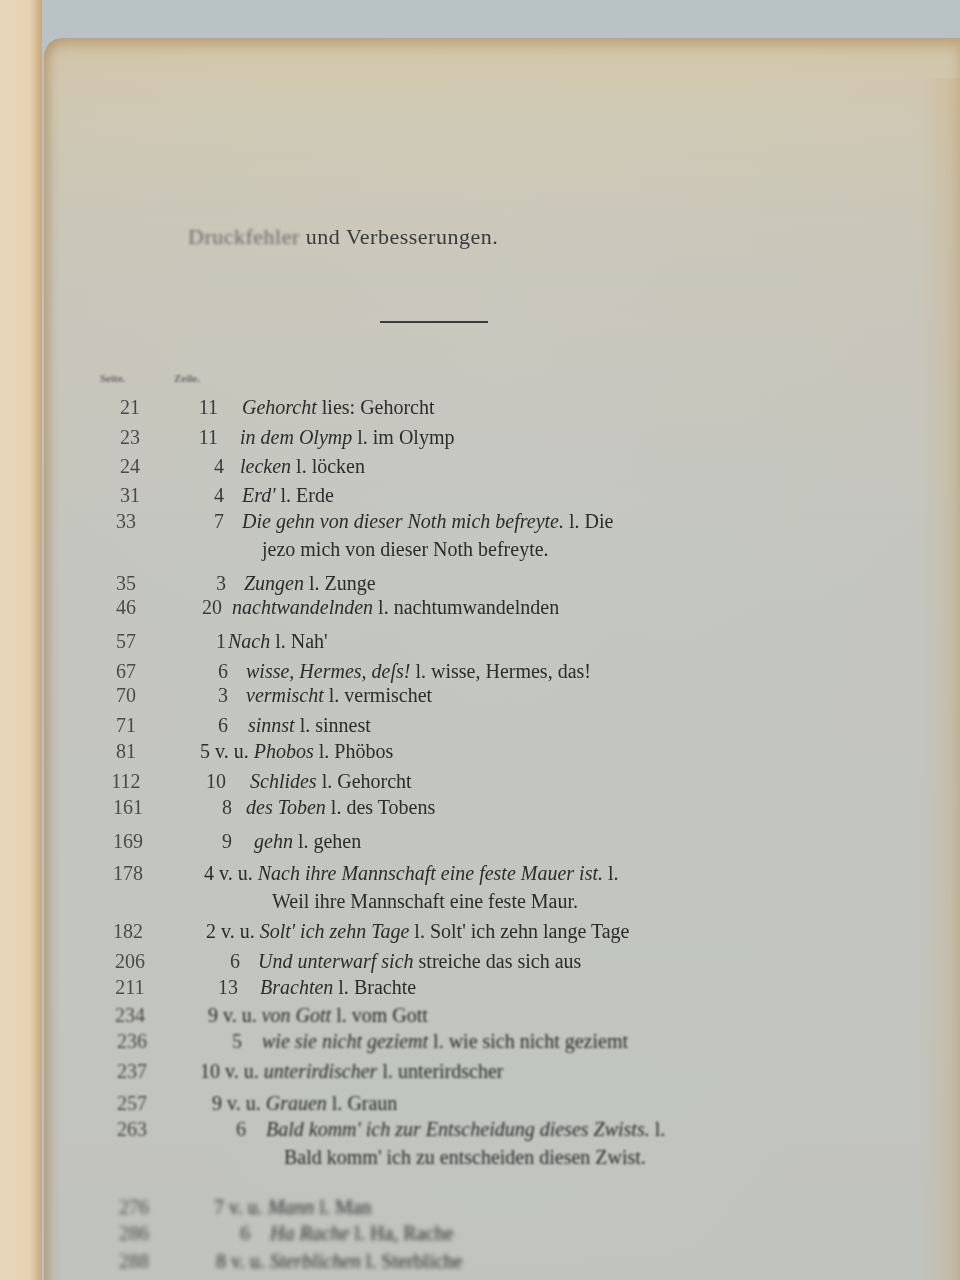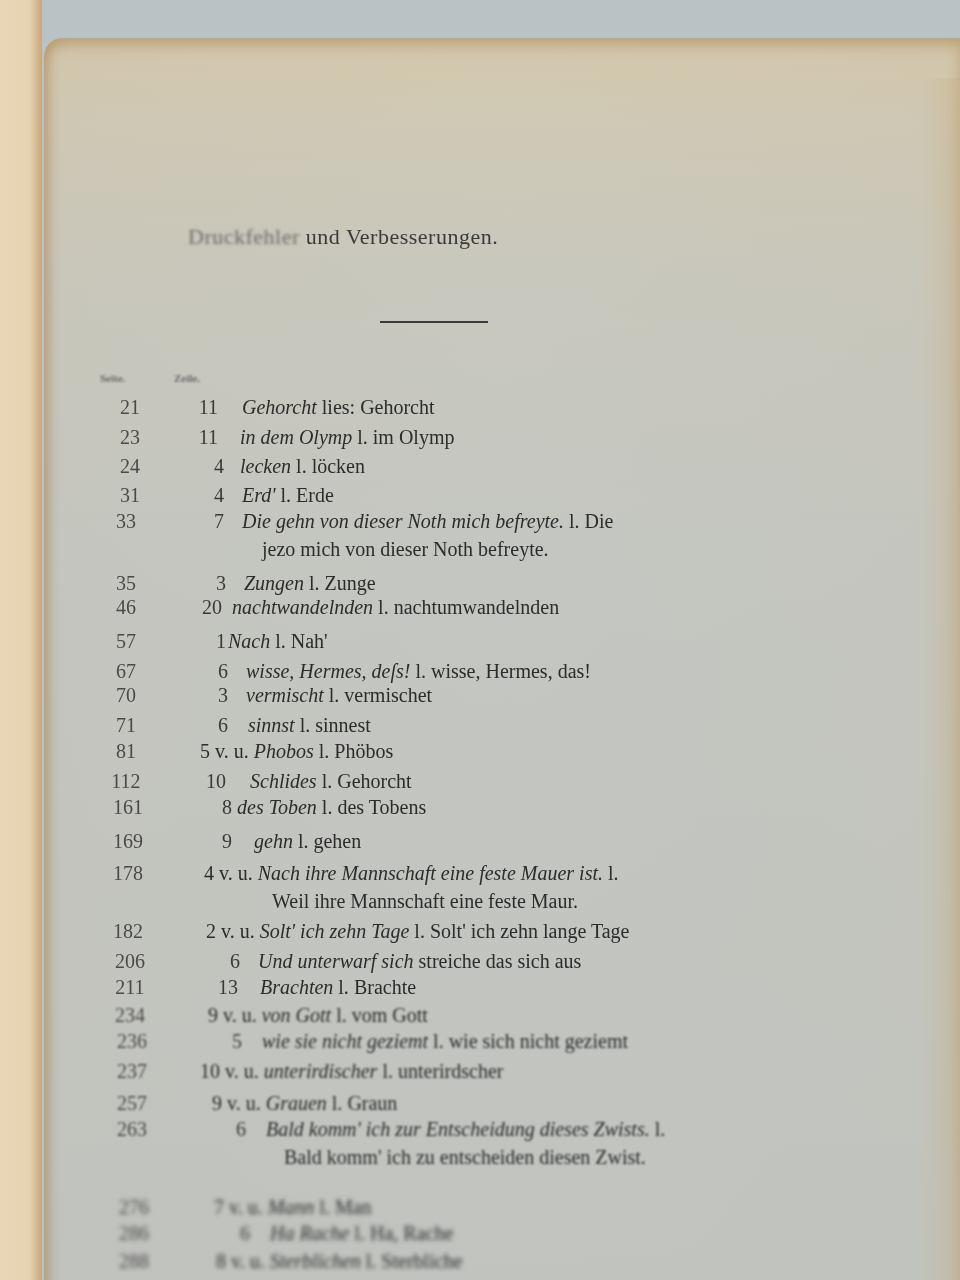--- a/index.html
+++ b/index.html
@@ -127,21 +127,21 @@
     <span class="txt" style="left:200px"><span>5 v. u.</span> <i>Phobos</i><span> l. </span><span>Phöbos</span></span>
   </div>
   <div class="row" style="top:770px">
     <span class="pg" style="left:96px">112</span>
     <span class="ln" style="left:176px">10</span>
     <span class="txt" style="left:250px"><i>Schlides</i><span> l. </span><span>Gehorcht</span></span>
   </div>
   <div class="row" style="top:796px">
     <span class="pg" style="left:98px">161</span>
     <span class="ln" style="left:182px">8</span>
-    <span class="txt" style="left:237px"><i>des Toben</i><span> l. </span><span>des Tobens</span></span>
+    <span class="txt" style="left:246px"><i>des Toben</i><span> l. </span><span>des Tobens</span></span>
   </div>
   <div class="row" style="top:830px">
     <span class="pg" style="left:98px">169</span>
     <span class="ln" style="left:182px">9</span>
     <span class="txt" style="left:254px"><i>gehn</i><span> l. </span><span>gehen</span></span>
   </div>
   <div class="row" style="top:862px">
     <span class="pg" style="left:98px">178</span>
     <span class="txt" style="left:204px"><span>4 v. u.</span> <i>Nach ihre Mannschaft eine feste Mauer ist.</i><span> l. </span><span></span></span>
   </div>

